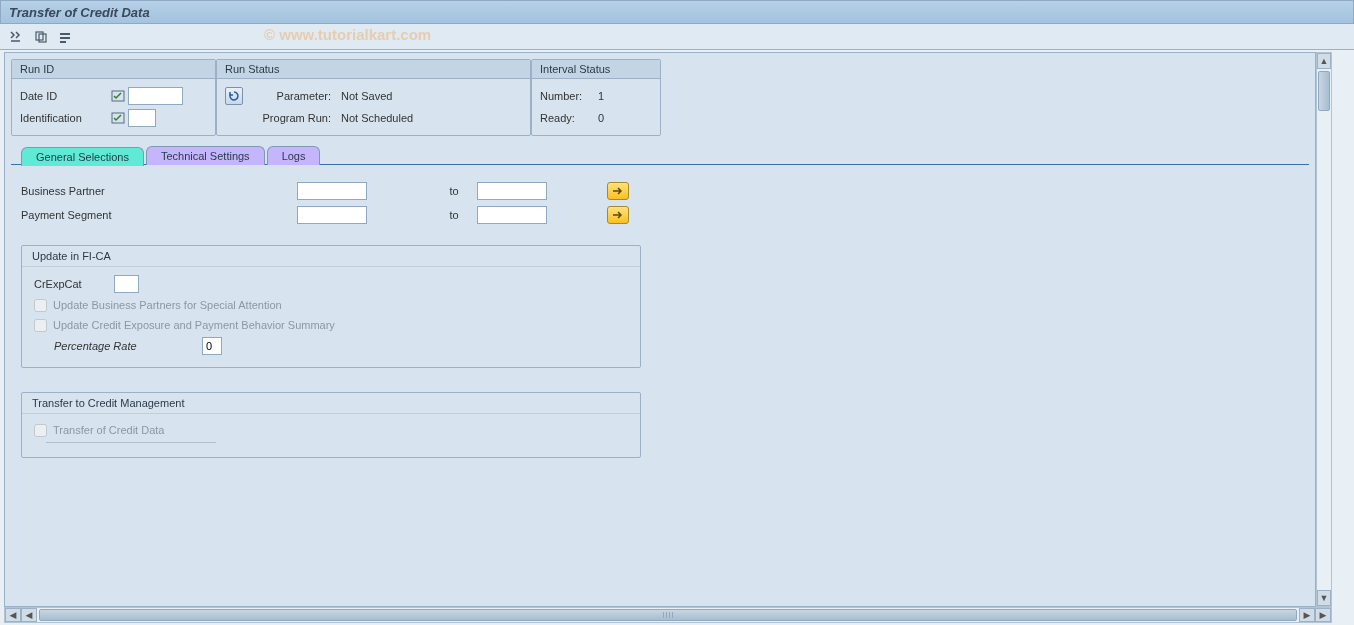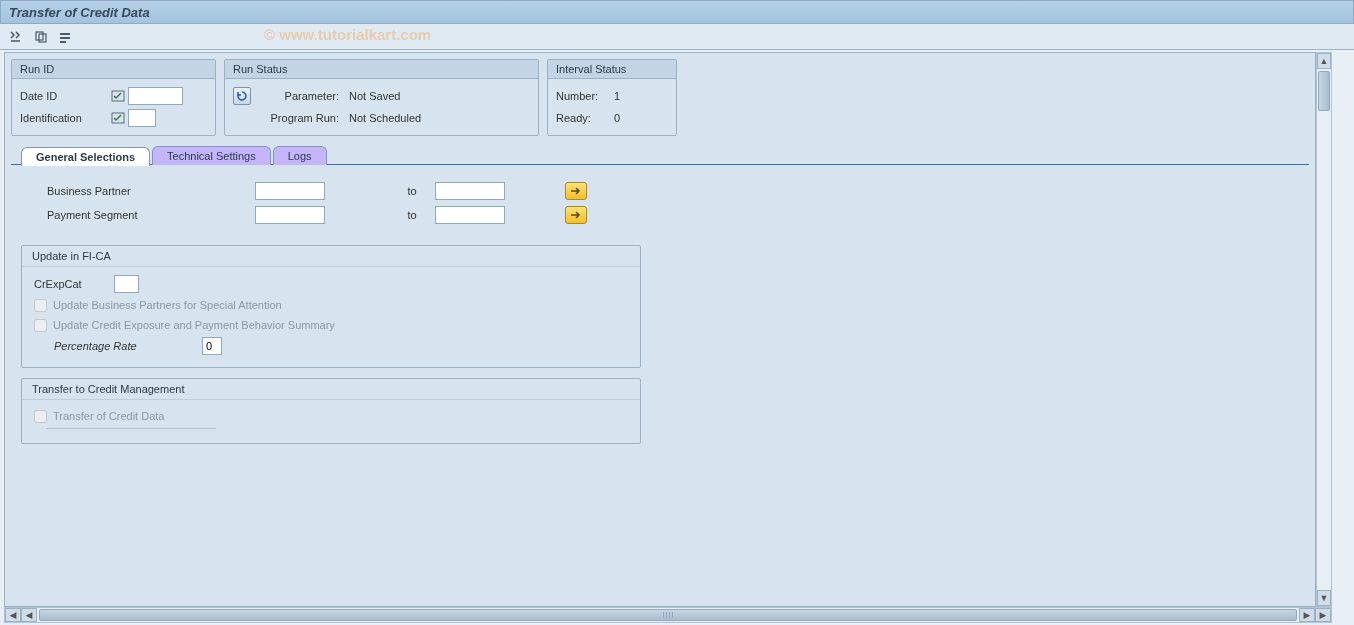--- a/index.html
+++ b/index.html
@@ -113,21 +113,21 @@
     border:1px solid #8fa9c2; border-radius:2px;
   }
   .scroll-h .grip {
     position:absolute; left:50%; top:2px; bottom:2px; width:10px;
     transform:translateX(-50%);
     background: repeating-linear-gradient(to right,#8fa9c2 0 1px,transparent 1px 3px);
   }
 
   .header-groups {
     display: flex;
-    gap: 8px;
+    gap: 0;
     padding: 6px;
   }
   .group-box {
     border: 1px solid #9cb1c5;
     background: #d7e4ef;
     border-radius: 2px;
   }
   .group-box .gb-title {
     background: #c3d5e5;
     border-bottom: 1px solid #9cb1c5;
@@ -175,38 +175,37 @@
     border: 1px solid #7f99b2;
     border-bottom: none;
     border-top-left-radius: 6px;
     border-top-right-radius: 6px;
     background: #c4b5fd;
     color: #2a3a4a;
     cursor: pointer;
     font-size: 11px;
   }
   .tab.active {
-    background: #ffffff;
+    background: #5eead4;
     position: relative;
     top: 1px;
-    font-weight: bold;
   }
   .tab-panel {
     border-top: 1px solid #3a6fa5;
     background: #d7e4ef;
     padding: 14px 10px 10px 10px;
     margin-top: -1px;
   }
 
   .sel-row {
     display: flex;
     align-items: center;
     height: 24px;
   }
-  .sel-label { width: 208px; color:#333;margin-left:26px; }
+  .sel-label { width: 276px; color:#333; }
   .sel-to { width: 50px; text-align:center; padding-left:4px; color:#333;}
   .sel-input {
     height: 18px; width: 70px;
     border: 1px solid #8fa9c2; background:#fff;
   }
   .multi-btn {
     width: 22px; height: 18px;
     background: linear-gradient(to bottom,#ffe279,#fbbf24);
     border: 1px solid #a58a2b;
     border-radius: 3px;
@@ -411,21 +410,21 @@
             <input type="checkbox" disabled="" style="">
             <span>Update Credit Exposure and Payment Behavior Summary</span>
           </div>
           <div class="sub-row">
             <span class="sub-label">Percentage Rate</span>
             <input type="text" class="small-input" value="0" style="">
           </div>
         </div>
       </div>
 
-      <div class="inner-group" style="margin-top:10px;">
+      <div class="inner-group" style="margin-top:24px;">
         <div class="ig-title">Transfer to Credit Management</div>
         <div class="ig-body">
           <div class="chk-row">
             <input type="checkbox" disabled="" style="">
             <span>Transfer of Credit Data</span>
           </div>
           <div class="ig-underline"></div>
         </div>
       </div>
 

